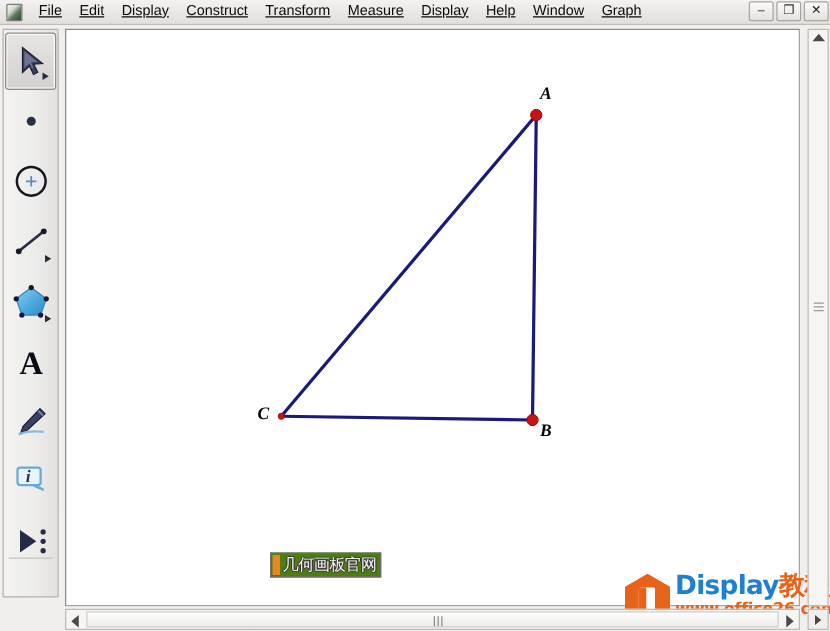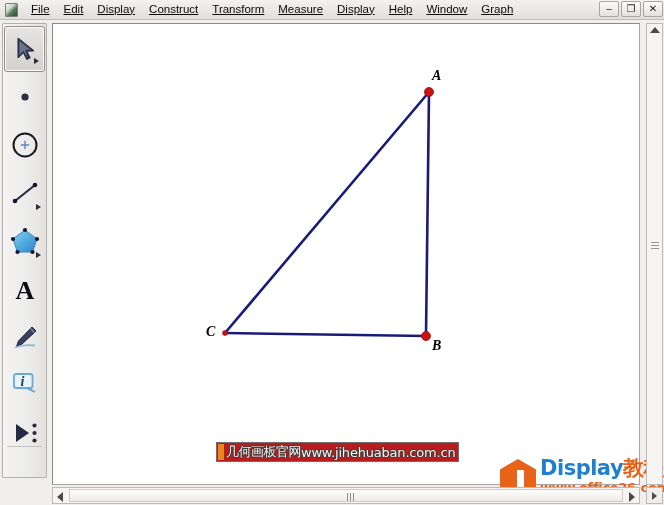--- a/index.html
+++ b/index.html
@@ -112,21 +112,21 @@
     font-weight: bold;
     font-size: 14px;
     color: #000;
   }
 
   
   #watermark {
     position: absolute;
     left: 216px; top: 442px;
     height: 20px;
-    background: #b91c1c;
+    background: #4d7c0f;
     border: 1px solid #6e6e6e;
     display: flex; align-items: center;
     padding-right: 3px;
   }
   #wm-bar {
     width: 6px; height: 16px;
     background: #e8871e;
     margin: 0 2px 0 1px;
     flex: 0 0 auto;
   }
@@ -385,21 +385,20 @@
     </svg>
 
     <div class="ptlabel" id="lbl-a" style="left:379px; top:44px;">A</div>
     <div class="ptlabel" id="lbl-b" style="left:379px; top:314px;">B</div>
     <div class="ptlabel" id="lbl-c" style="left:153px; top:300px;">C</div>
   </div>
 
   <div id="watermark">
     <div id="wm-bar"></div>
     <span id="wm-cn">几何画板官网</span>
-    <span id="wm-url">www.jihehuaban.com.cn</span>
   </div>
 
   <div id="office-logo">
     <div id="hex">
       <div class="hexshape"></div>
       <div class="doc"></div>
     </div>
     <div id="logo-text">
       <div id="logo-line1"><span>Display</span><span class="cn">教程网</span></div>
       <div id="logo-line2">www.office26.com</div>

